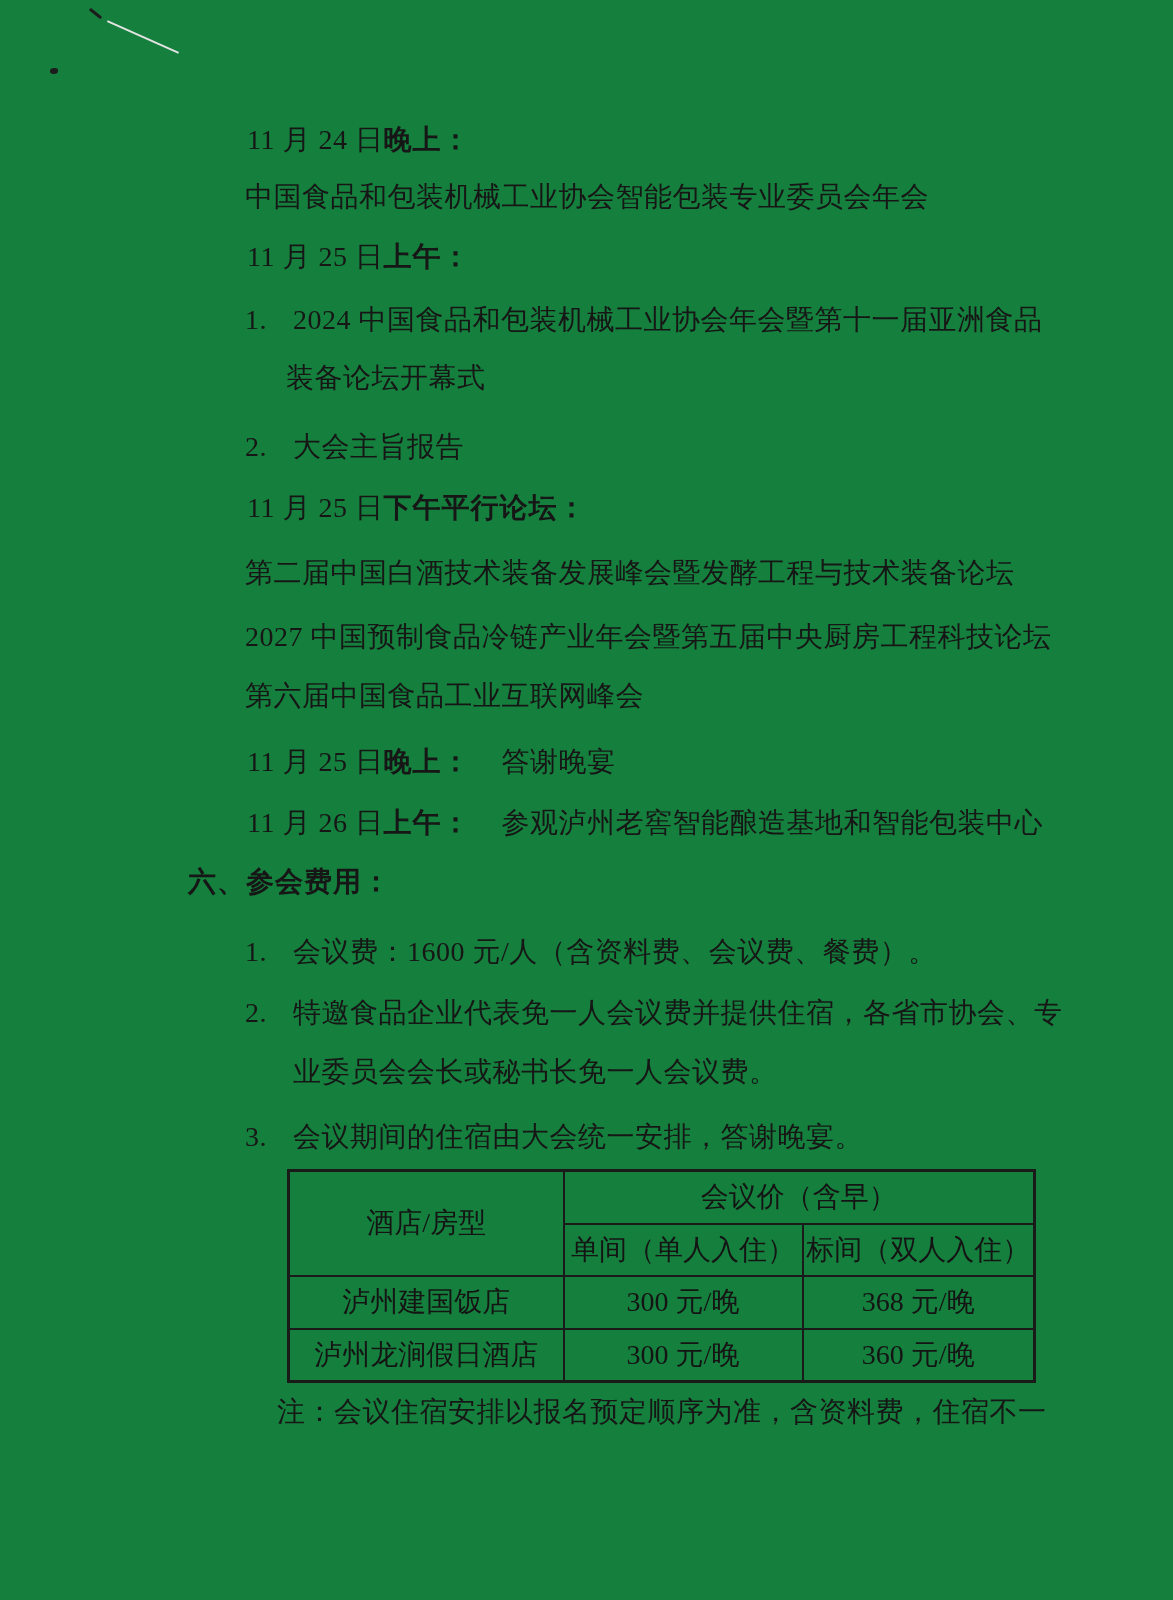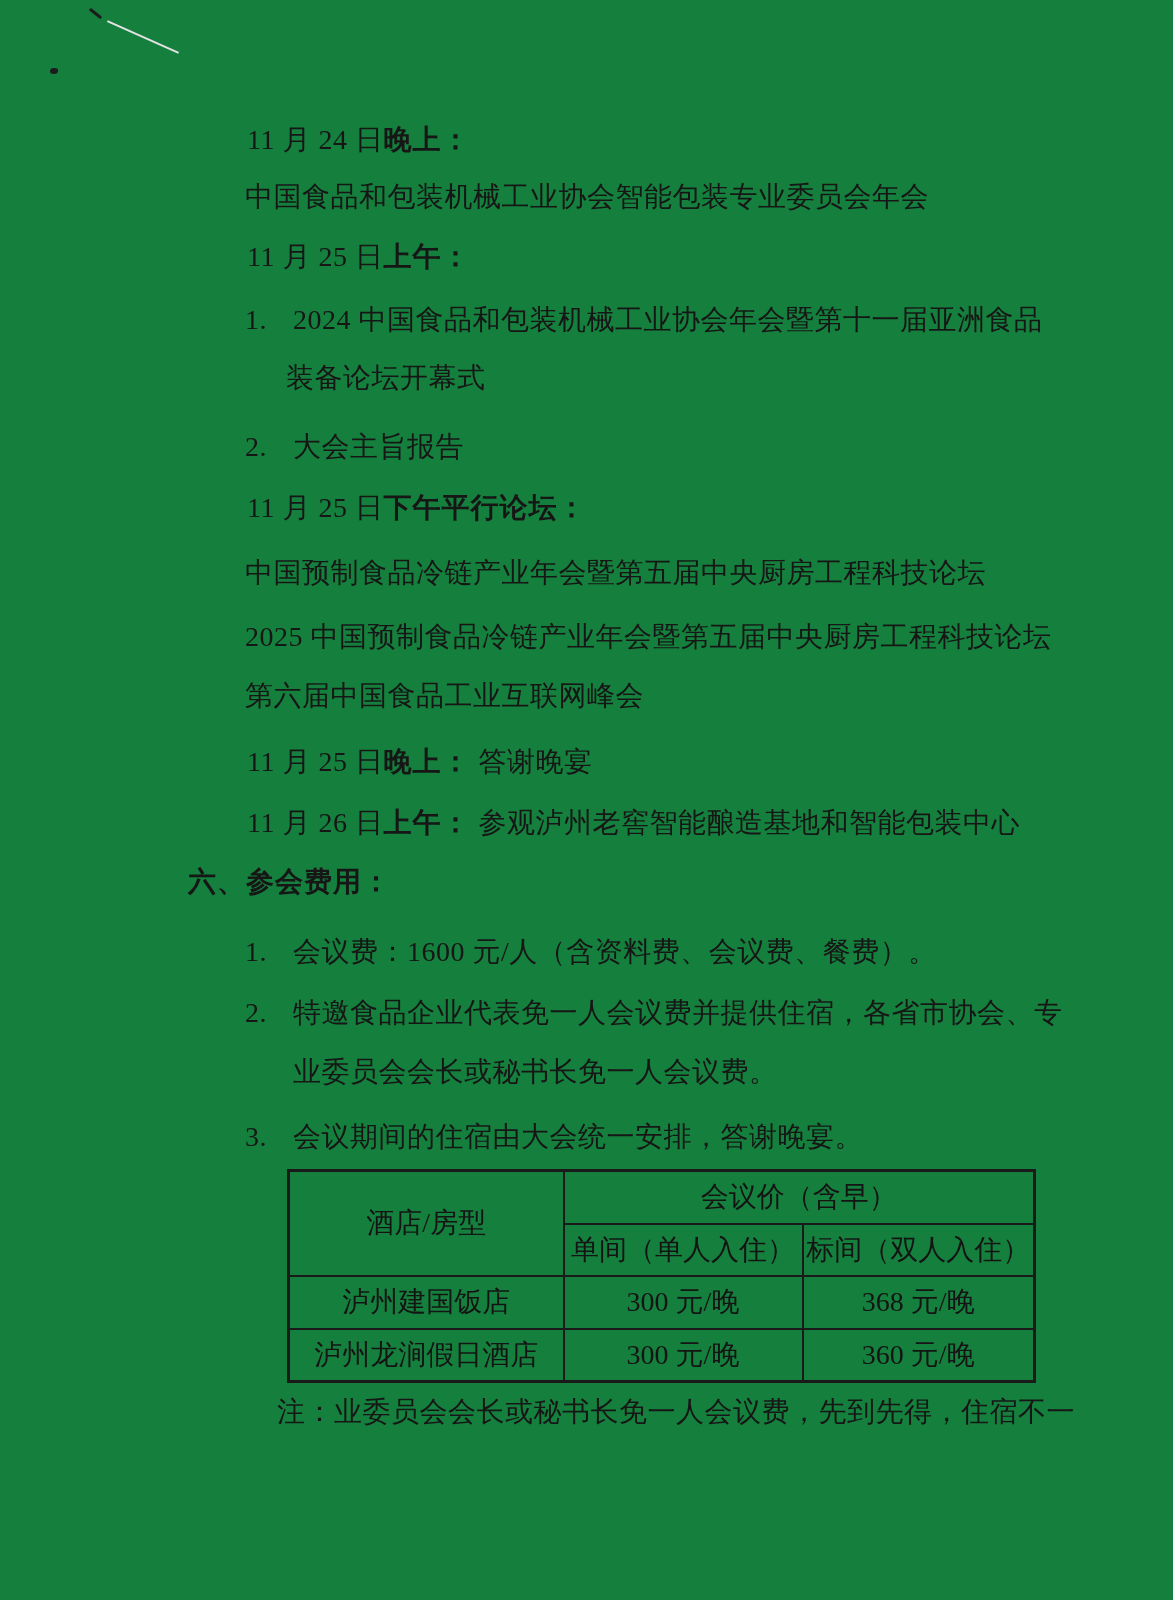--- a/index.html
+++ b/index.html
@@ -14,21 +14,21 @@
   }
   .line{
     position:absolute;height:60px;display:flex;align-items:center;
     font-size:28px;white-space:pre;letter-spacing:0.5px;
   }
   .time-bold,.sec-bold{
     font-weight:700;
     font-family:"Liberation Sans","DejaVu Sans",sans-serif;
     letter-spacing:1px;
   }
-  .rest{margin-left:8px;}
+  .rest{margin-left:31px;}
   .num{display:inline-block;width:48px;}
   .sec-marker{display:inline-block;width:58px;}
   
   .ink-stroke{
     position:absolute;left:88px;top:12px;width:15px;height:3px;
     background:#1c1c1c;border-radius:2px;transform:rotate(38deg);
   }
   .ink-dot{
     position:absolute;left:50px;top:68px;width:8px;height:6px;
     background:#1c1c1c;border-radius:50% 40% 50% 45%;
@@ -84,25 +84,25 @@
 
   <div class="line" style="top:417px;left:245px">
     <span class="num">2.</span><span>大会主旨报告</span>
   </div>
 
   <div class="line" style="top:478px;left:247px">
     <span>11 月 25 日</span><span class="time-bold">下午平行论坛：</span>
   </div>
 
   <div class="line" style="top:543px;left:245px">
-    <span>中国预制食品冷链产业年会暨第五届中央厨房工程科技论坛</span>
+    <span>第二届中国白酒技术装备发展峰会暨发酵工程与技术装备论坛</span>
   </div>
 
   <div class="line" style="top:607px;left:245px">
-    <span>2025 中国预制食品冷链产业年会暨第五届中央厨房工程科技论坛</span>
+    <span>2027 中国预制食品冷链产业年会暨第五届中央厨房工程科技论坛</span>
   </div>
 
   <div class="line" style="top:666px;left:245px">
     <span>第六届中国食品工业互联网峰会</span>
   </div>
 
   <div class="line" style="top:732px;left:247px">
     <span>11 月 25 日</span><span class="time-bold">晚上：</span><span class="rest">答谢晚宴</span>
   </div>
 
@@ -152,16 +152,16 @@
     </tr>
     <tr class="drow">
       <td>泸州龙涧假日酒店</td>
       <td>300 元/晚</td>
       <td>360 元/晚</td>
     </tr>
   </tbody>
     </table>
 
   <div class="line" style="top:1382px;left:277px">
-    <span>注：业委员会会长或秘书长免一人会议费，先到先得，住宿不一</span>
+    <span>注：会议住宿安排以报名预定顺序为准，含资料费，住宿不一</span>
   </div>
 
 </div>
 
 </body></html>

